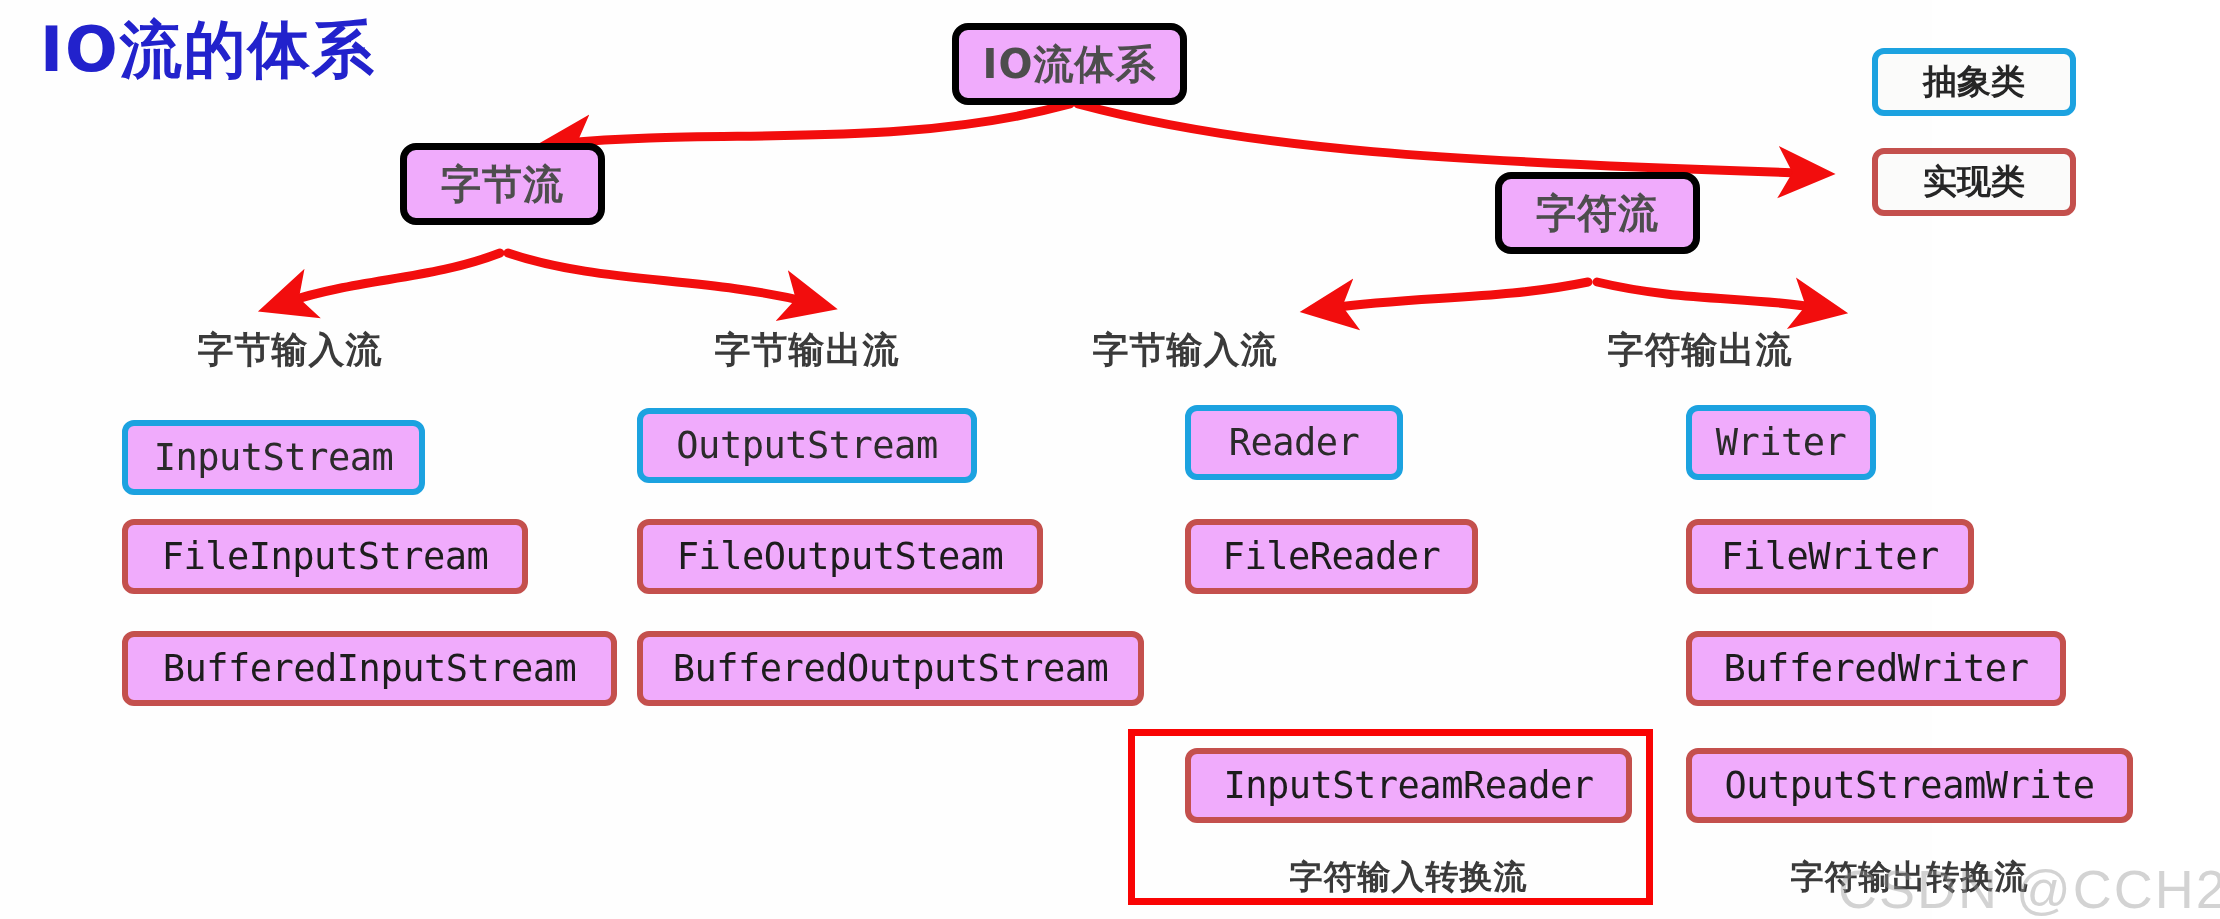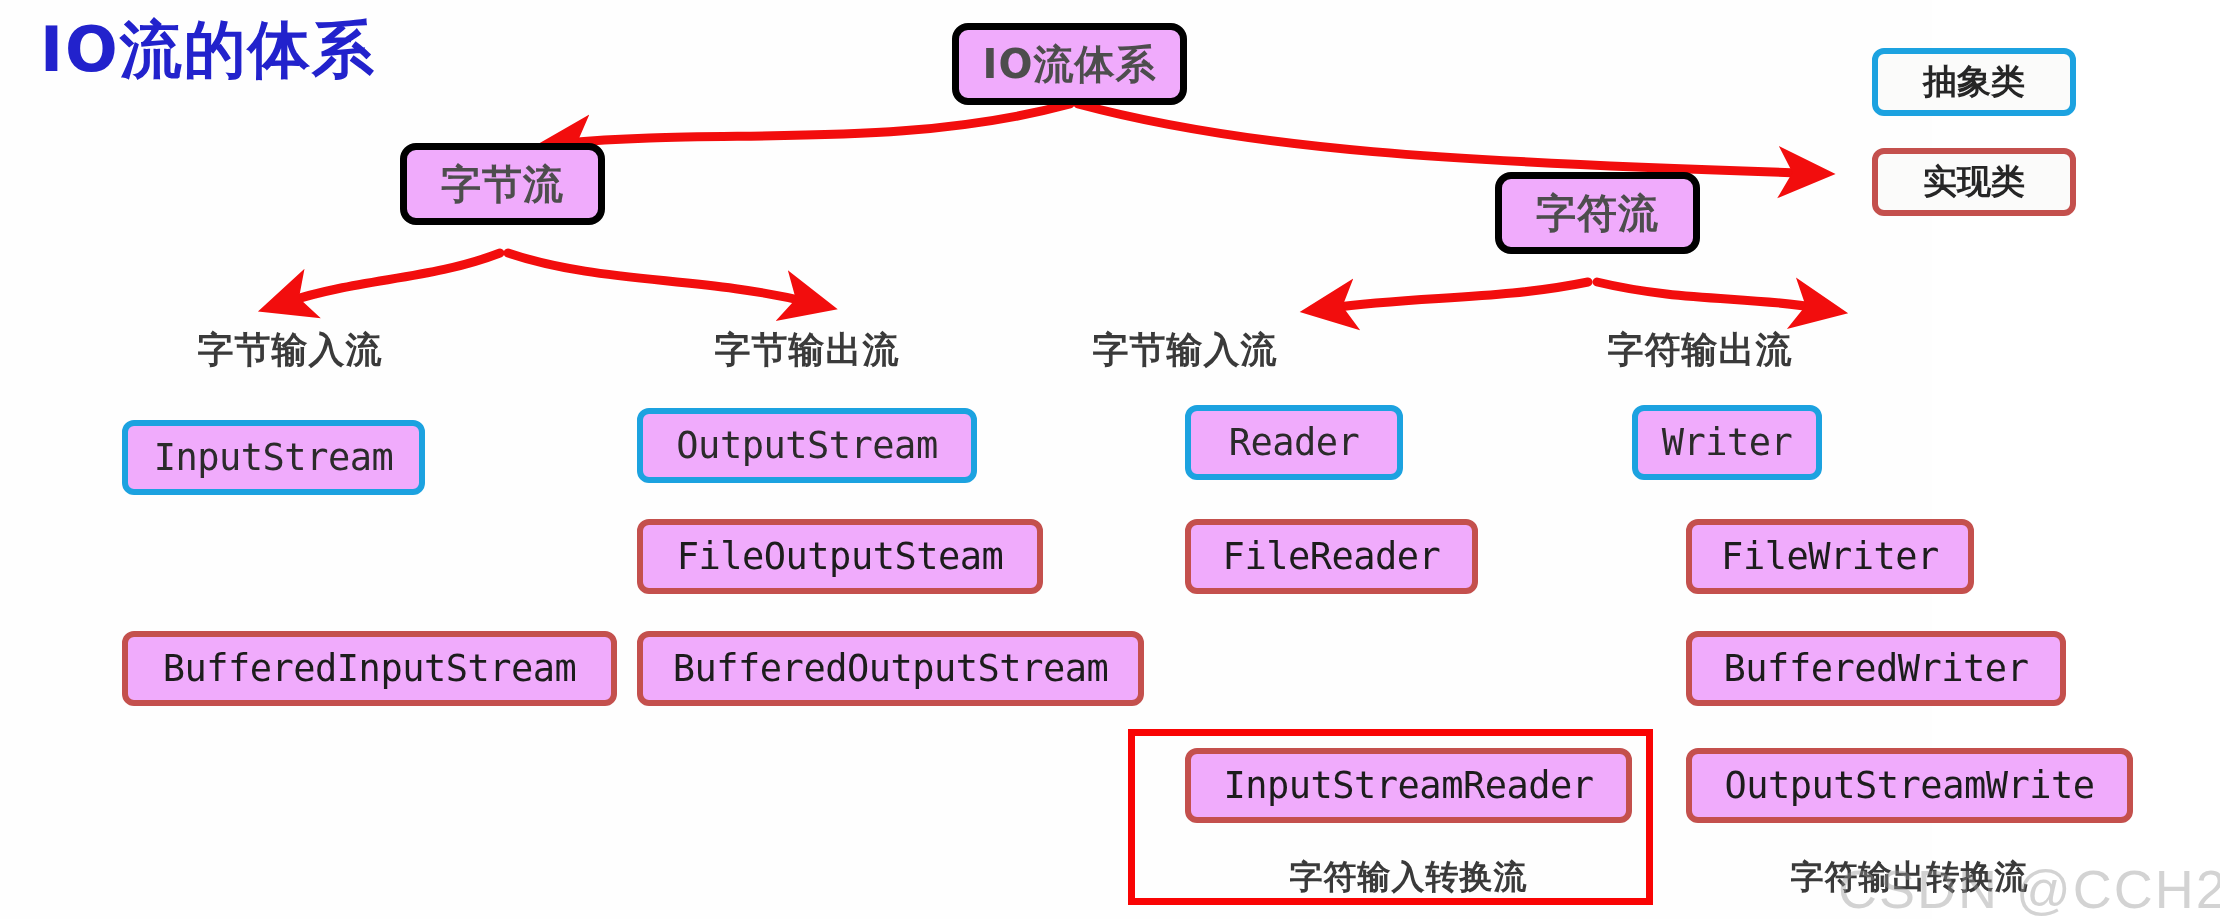--- a/index.html
+++ b/index.html
@@ -134,34 +134,35 @@
 
   <div class="legend-box legend-abstract" style="left:1872px;top:48px;width:204px;height:68px;">抽象类</div>
   <div class="legend-box legend-impl" style="left:1872px;top:148px;width:204px;height:68px;">实现类</div>
 
   <div class="col-head" style="left:160px;top:326px;width:260px;">字节输入流</div>
   <div class="col-head" style="left:677px;top:326px;width:260px;">字节输出流</div>
   <div class="col-head" style="left:1055px;top:326px;width:260px;">字节输入流</div>
   <div class="col-head" style="left:1570px;top:326px;width:260px;">字符输出流</div>
 
   <div class="node node-abstract" style="left:122px;top:408px;width:303px;height:75px;margin-top:12px;">InputStream</div>
+  <div class="node node-impl" style="left:122px;top:519px;width:406px;height:75px;">FileInputStream</div>
   <div class="node node-impl" style="left:122px;top:631px;width:495px;height:75px;">BufferedInputStream</div>
 
   <div class="node node-abstract" style="left:637px;top:408px;width:340px;height:75px;">OutputStream</div>
   <div class="node node-impl" style="left:637px;top:519px;width:406px;height:75px;">FileOutputSteam</div>
   <div class="node node-impl" style="left:637px;top:631px;width:507px;height:75px;">BufferedOutputStream</div>
 
   <div class="node node-abstract" style="left:1185px;top:405px;width:218px;height:75px;">Reader</div>
   <div class="node node-impl" style="left:1185px;top:519px;width:293px;height:75px;">FileReader</div>
 
   <div class="highlight-rect" style="left:1128px;top:729px;width:525px;height:176px;"></div>
   <div class="node node-impl" style="left:1185px;top:748px;width:447px;height:75px;">InputStreamReader</div>
   <div class="conv-caption" style="left:1185px;top:855px;width:447px;">字符输入转换流</div>
 
-  <div class="node node-abstract" style="left:1632px;top:405px;width:190px;height:75px;">Writer</div>
+  <div class="node node-abstract" style="left:1686px;top:405px;width:190px;height:75px;">Writer</div>
   <div class="node node-impl" style="left:1686px;top:519px;width:288px;height:75px;">FileWriter</div>
   <div class="node node-impl" style="left:1686px;top:631px;width:380px;height:75px;">BufferedWriter</div>
   <div class="node node-impl" style="left:1686px;top:748px;width:447px;height:75px;">OutputStreamWrite</div>
   <div class="conv-caption" style="left:1686px;top:855px;width:447px;">字符输出转换流</div>
 
   <div class="watermark" style="left:1838px;top:858px;">CSDN @CCH2024</div>
 
 </div>
 
 </body></html>

